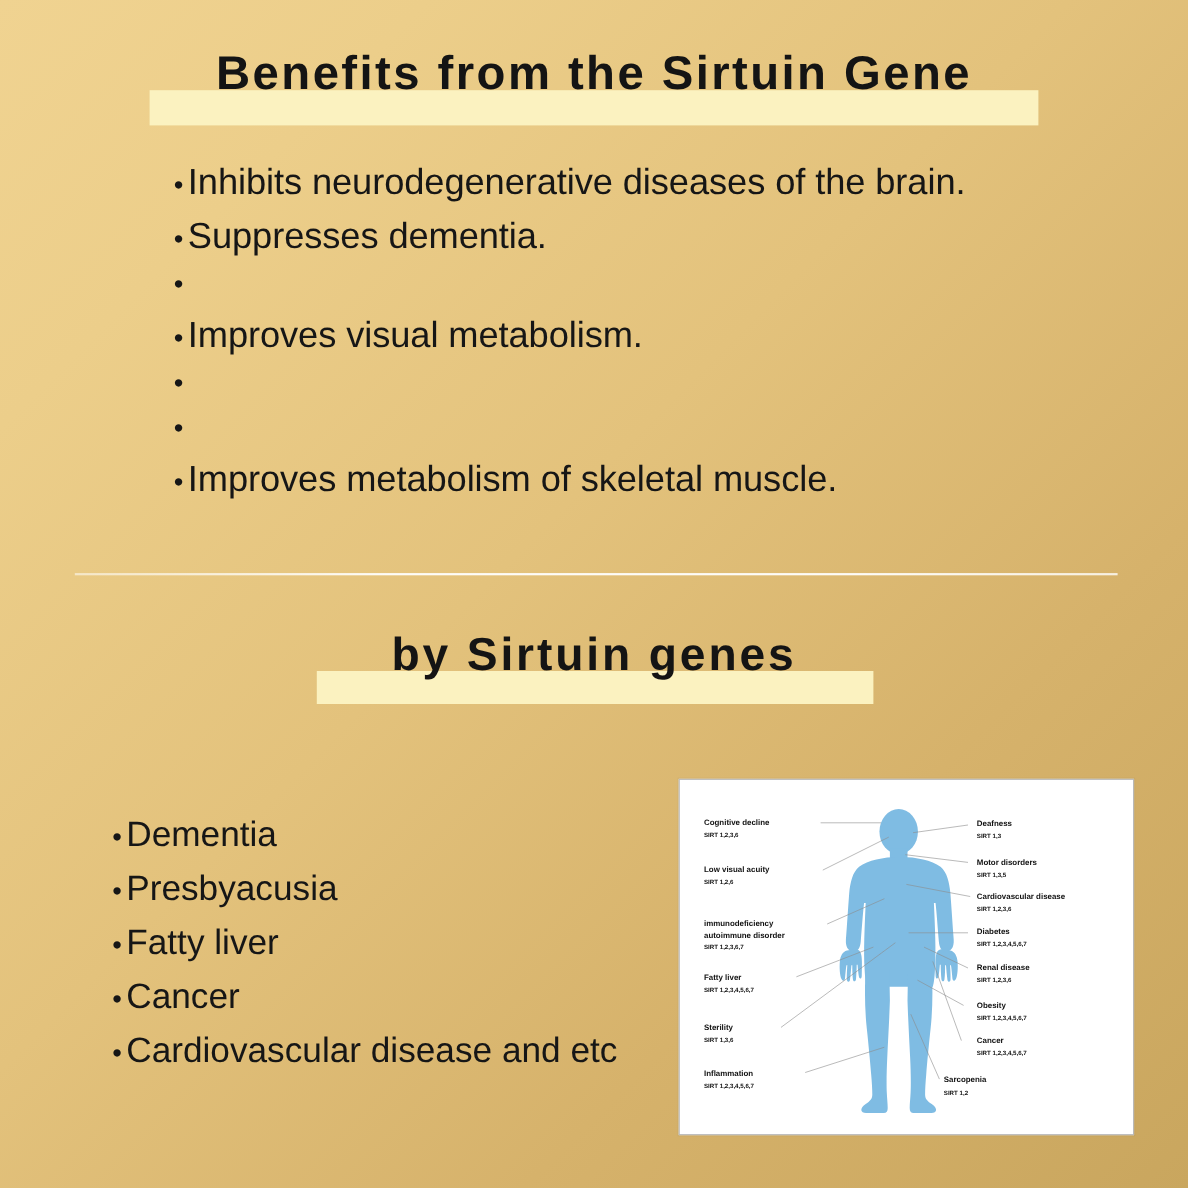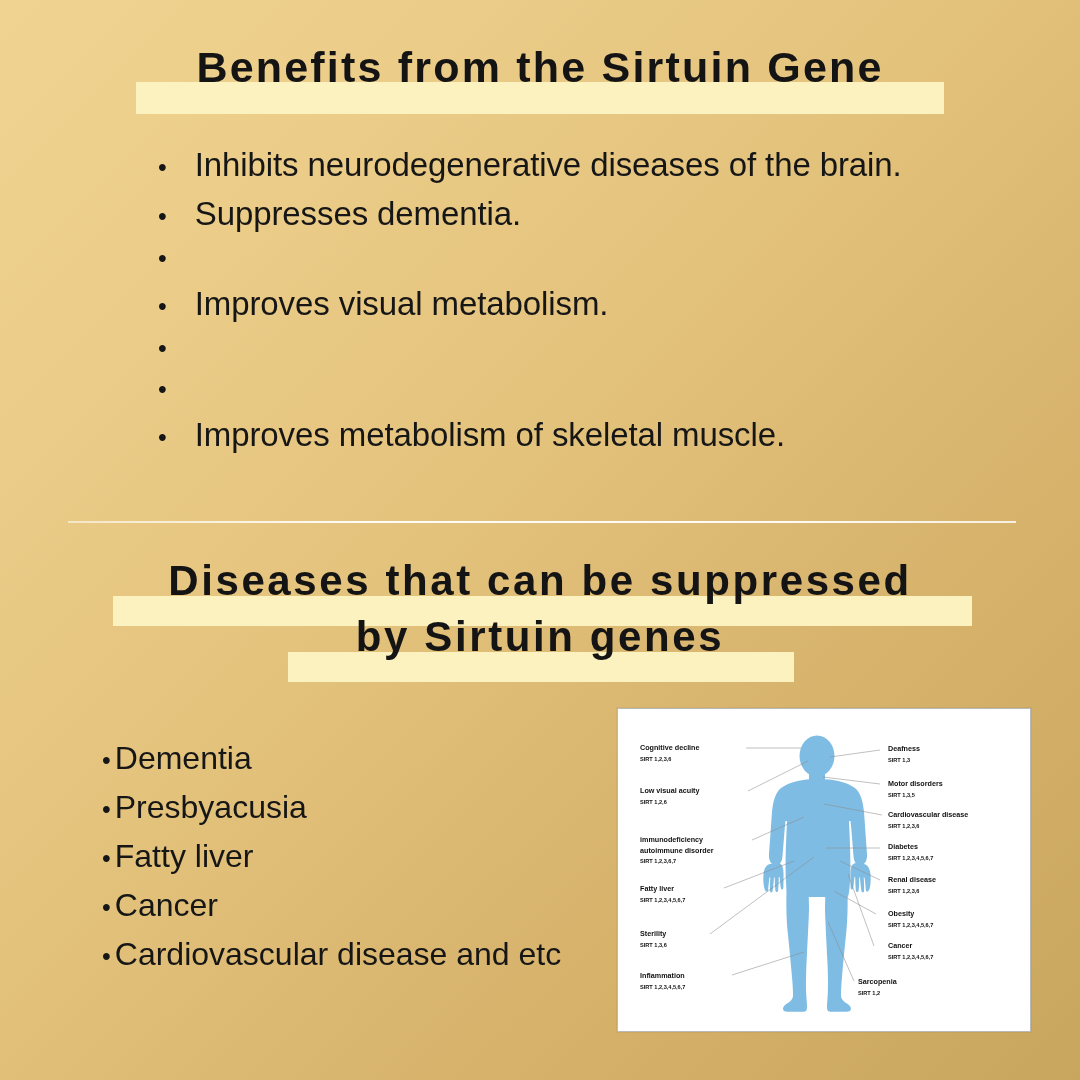--- a/index.html
+++ b/index.html
@@ -46,21 +46,21 @@
   }
   #benefits .bi{
     display:flex;align-items:baseline;
     font-size:33px;color:#161616;line-height:1;
     margin-bottom:16px;
     font-stretch:condensed;
   }
   #benefits .dot{
     font-size:25px;line-height:1;margin-right:4px;color:#161616;
   }
-  #benefits .lbl{letter-spacing:-0.1px;margin-left:24px;}
+  #benefits .lbl{letter-spacing:-0.1px;}
 
   
   #divider{
     position:absolute;left:68px;top:521px;width:948px;height:2px;
     background:linear-gradient(90deg,rgba(255,255,255,.55),rgba(255,255,255,.95) 30%,rgba(255,255,255,.95) 75%,rgba(255,255,255,.8));
   }
 
   
   #diseases{position:absolute;left:102px;top:742px;width:520px;}
   #diseases .di{
@@ -118,26 +118,20 @@
     </div>
     <div class="bi">
       <span class="dot">•</span>
       <span class="lbl">Improves metabolism of skeletal muscle.</span>
     </div>
   </div>
 
   <div id="divider"></div>
 
   <div id="head2" class="hl-wrap">
-    <div>
-      <span class="hl-line l1">
-        <span class="band"></span>
-        <span class="txt">Diseases that can be suppressed</span>
-      </span>
-    </div>
     <div class="row2">
       <span class="hl-line l2">
         <span class="band"></span>
         <span class="txt">by Sirtuin genes</span>
       </span>
     </div>
   </div>
 
   <div id="diseases">
     <div class="di">

